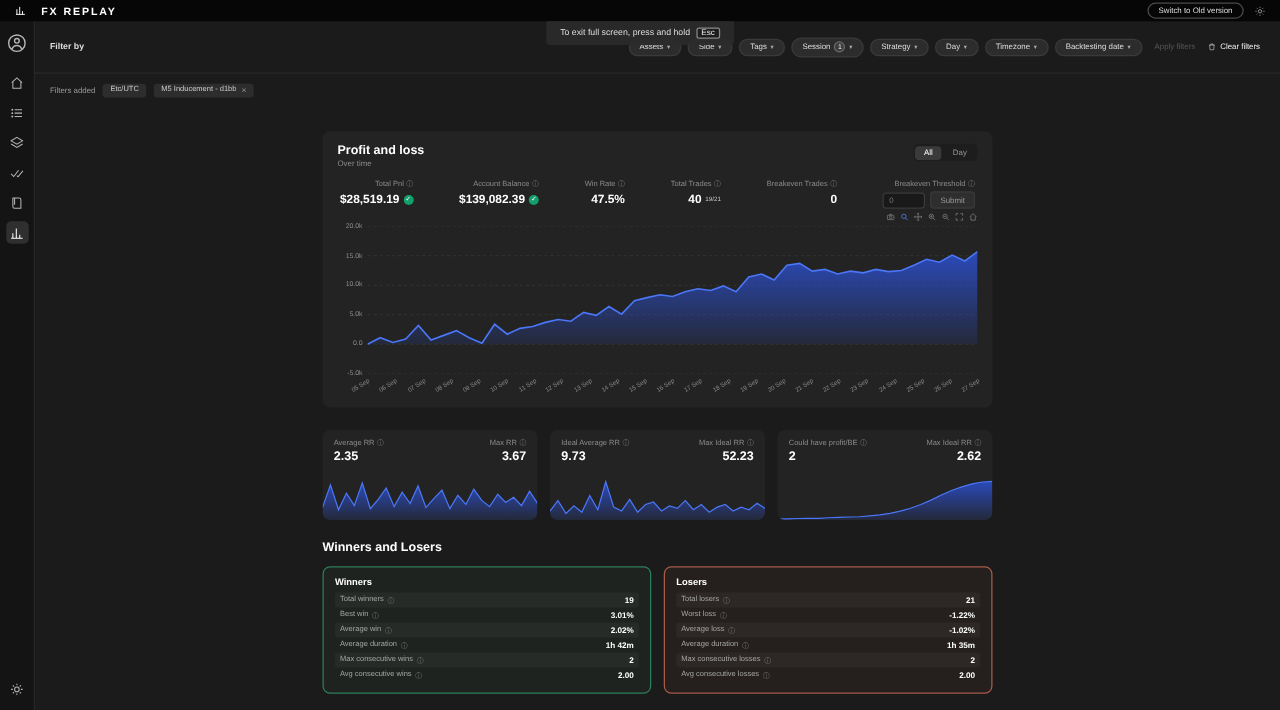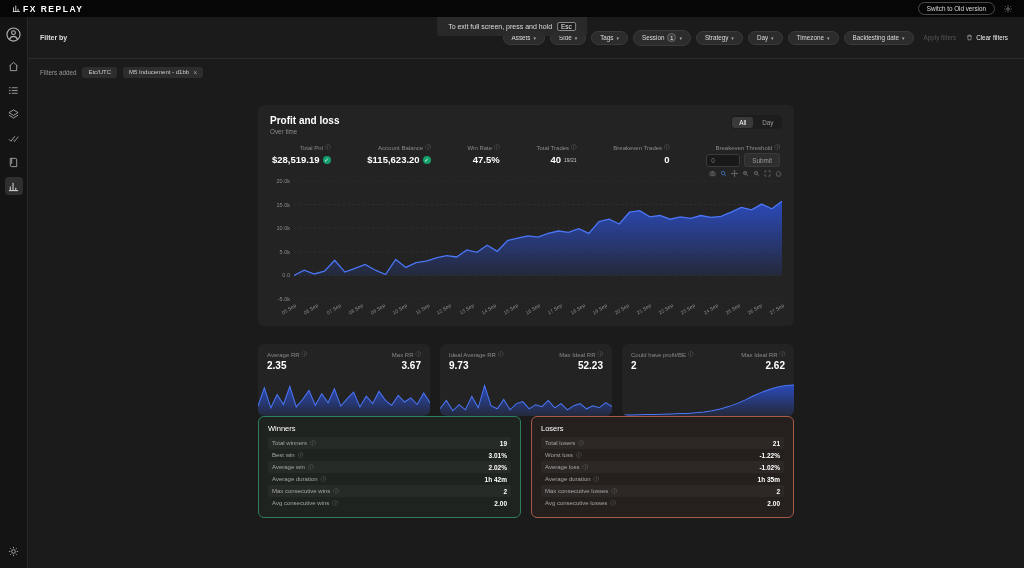--- a/index.html
+++ b/index.html
@@ -2,21 +2,21 @@
 <html><head>
 <meta charset="utf-8">
 <style>
   *{margin:0;padding:0;box-sizing:border-box}
   html,body{width:1024px;height:568px;overflow:hidden}
   body{background:#1b1b1b;font-family:"Liberation Sans","DejaVu Sans",sans-serif;color:#e8e8e8;position:relative}
   .sym{font-family:"DejaVu Sans",sans-serif}
 
   
   .topbar{position:absolute;top:0;left:0;right:0;height:17px;background:#060606;display:flex;align-items:center;padding:0 12px;z-index:30}
-  .logo{display:flex;gap:2px;cursor:pointer}
+  .logo{display:flex;gap:12px;cursor:pointer}
   .logo svg{width:9px;height:9px;stroke:#fff;fill:none;stroke-width:2}
   .logo-text{font-weight:bold;font-size:8.5px;letter-spacing:1.5px;color:#fff}
   .topbar-right{margin-left:auto;display:flex;align-items:center;gap:9px}
   .switch-btn{background:transparent;border:1px solid #4a4a4a;border-radius:8px;color:#ddd;font-size:6.3px;padding:2px 8px;cursor:pointer;font-family:inherit}
   .theme-icon{cursor:pointer;display:flex}
   .theme-icon svg{width:8px;height:8px;stroke:#ccc;fill:none;stroke-width:1.6}
 
   
   .banner{position:absolute;top:17px;left:50%;transform:translateX(-50%);background:#2b2b2bee;padding:5px 11px;font-size:7px;color:#ddd;display:flex;gap:5px;align-items:center;z-index:40;border-radius:0 0 3px 3px}
   .kbd{border:1px solid #8a8a8a;border-radius:2px;padding:0px 3px;font-size:6.5px;background:#1d1d1d;color:#eee}
@@ -95,21 +95,21 @@
   .mini-vals{display:flex;justify-content:space-between;font-size:10px;font-weight:bold;color:#fff;margin-top:2px}
   .mini-chart{position:absolute;left:0;right:0;bottom:0;height:33px}
   .mini-chart svg{width:100%;height:100%;display:block}
 
   
   .wl-heading{font-size:10px;font-weight:bold;color:#fff;margin:17px 0 9px}
   .wl-grid{display:flex;gap:10px}
   .wl-card{flex:1;border-radius:6px;padding:7px 9px 8px}
   .wl-card.winners{background:#1e231f;border:1px solid #2e7d5b}
   .wl-card.losers{background:#25201e;border:1px solid #a85a49}
-  .wl-title{font-size:7.5px;font-weight:normal;color:#fff;margin-bottom:4px}
+  .wl-title{font-size:7.5px;font-weight:bold;color:#fff;margin-bottom:4px}
   .wl-row-item{display:flex;justify-content:space-between;align-items:center;padding:2.5px 4px;border-radius:2px}
   .wl-row-item:nth-child(odd){background:rgba(255,255,255,0.04)}
   .wl-lab{font-size:6px;color:#a5a5a5;display:flex;gap:3px;align-items:center}
   .wl-val{font-size:6.5px;font-weight:bold;color:#fff}
 </style>
 </head>
 <body>
 
 <svg width="0" height="0" style="position:absolute">
   <defs>
@@ -278,21 +278,21 @@
               <span>$28,519.19</span>
               <span class="check">✓</span>
             </div>
         </div>
         <div class="stat">
           <div class="lab">
               <span>Account Balance</span>
               <span class="info">ⓘ</span>
             </div>
           <div class="val">
-              <span>$115,623.20</span>
+              <span>$139,082.39</span>
               <span class="check">✓</span>
             </div>
         </div>
         <div class="stat">
           <div class="lab">
               <span>Win Rate</span>
               <span class="info">ⓘ</span>
             </div>
           <div class="val">
               <span>47.5%</span>
@@ -483,20 +483,21 @@
         </div>
         <div class="mini-chart">
           <svg id="mini3-svg" class="mini" viewBox="0 0 160 33" preserveAspectRatio="none">
             <polygon class="area" fill="url(#bluegrad)" points="0.0,32.1 7.6,32.1 15.2,31.8 22.9,31.6 30.5,31.6 38.1,31.2 45.7,30.9 53.3,30.6 61.0,30.4 68.6,29.7 76.2,28.9 83.8,27.7 91.4,25.9 99.0,23.6 106.7,20.6 114.3,17.1 121.9,13.0 129.5,9.4 137.1,6.5 144.8,4.1 152.4,2.6 160.0,2.1 160,33.0 0,33.0"></polygon>
               <polyline class="line" vector-effect="non-scaling-stroke" points="0.0,32.1 7.6,32.1 15.2,31.8 22.9,31.6 30.5,31.6 38.1,31.2 45.7,30.9 53.3,30.6 61.0,30.4 68.6,29.7 76.2,28.9 83.8,27.7 91.4,25.9 99.0,23.6 106.7,20.6 114.3,17.1 121.9,13.0 129.5,9.4 137.1,6.5 144.8,4.1 152.4,2.6 160.0,2.1"></polyline>
           </svg>
         </div>
       </div>
     </div>
 
+    <h2 class="wl-heading">Winners and Losers</h2>
     <div class="wl-grid">
 
       <div class="wl-card winners">
         <div class="wl-title">Winners</div>
         <div class="wl-rows">
           <div class="wl-row-item">
               <span class="wl-lab">
                 <span>Total winners</span>
                 <span class="info">ⓘ</span>
               </span>

